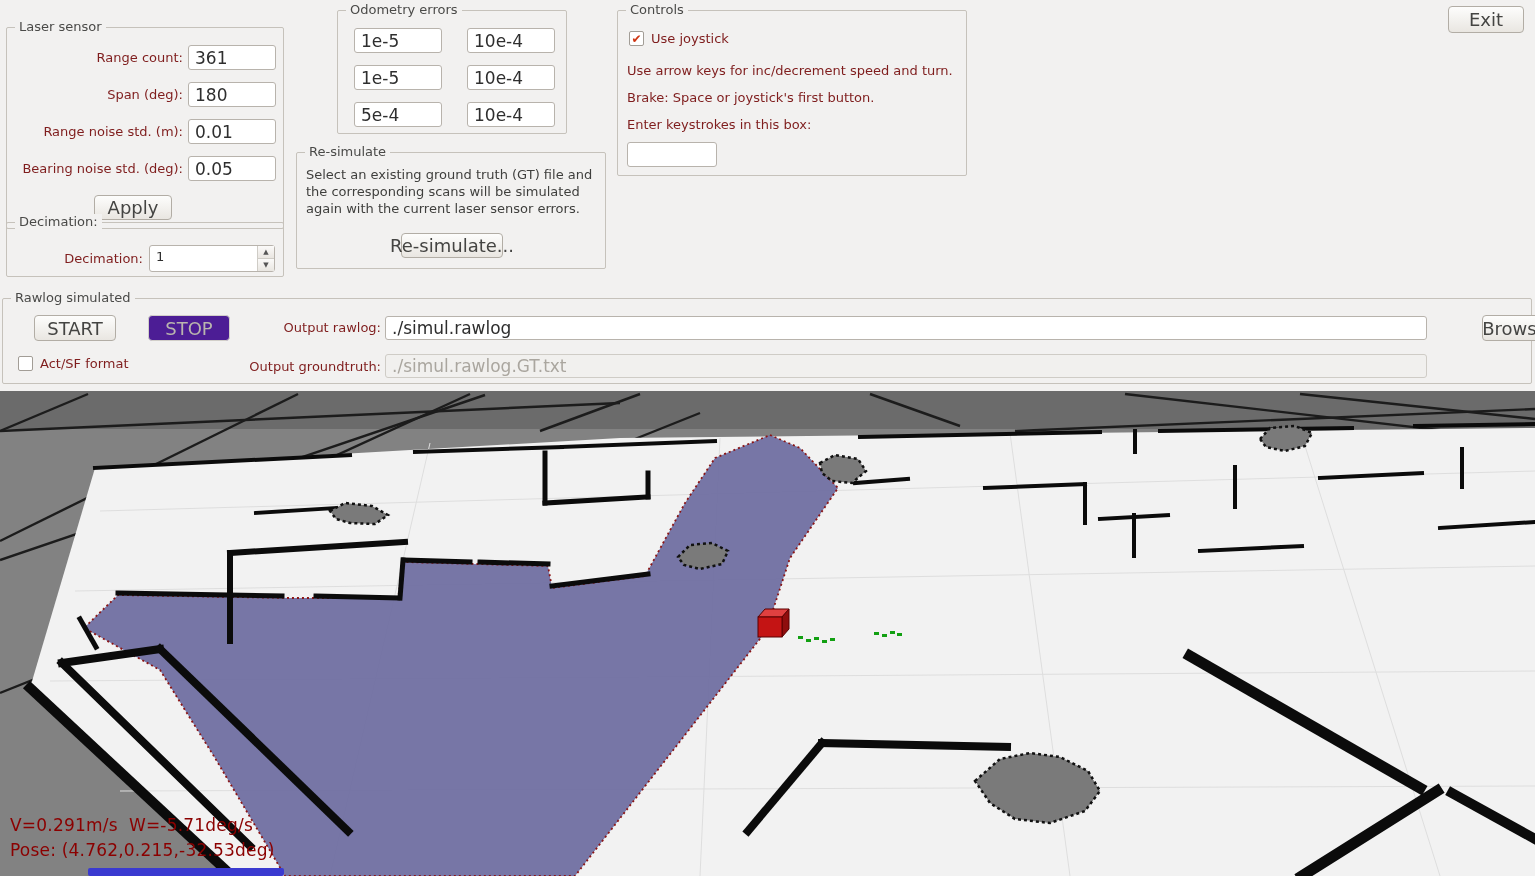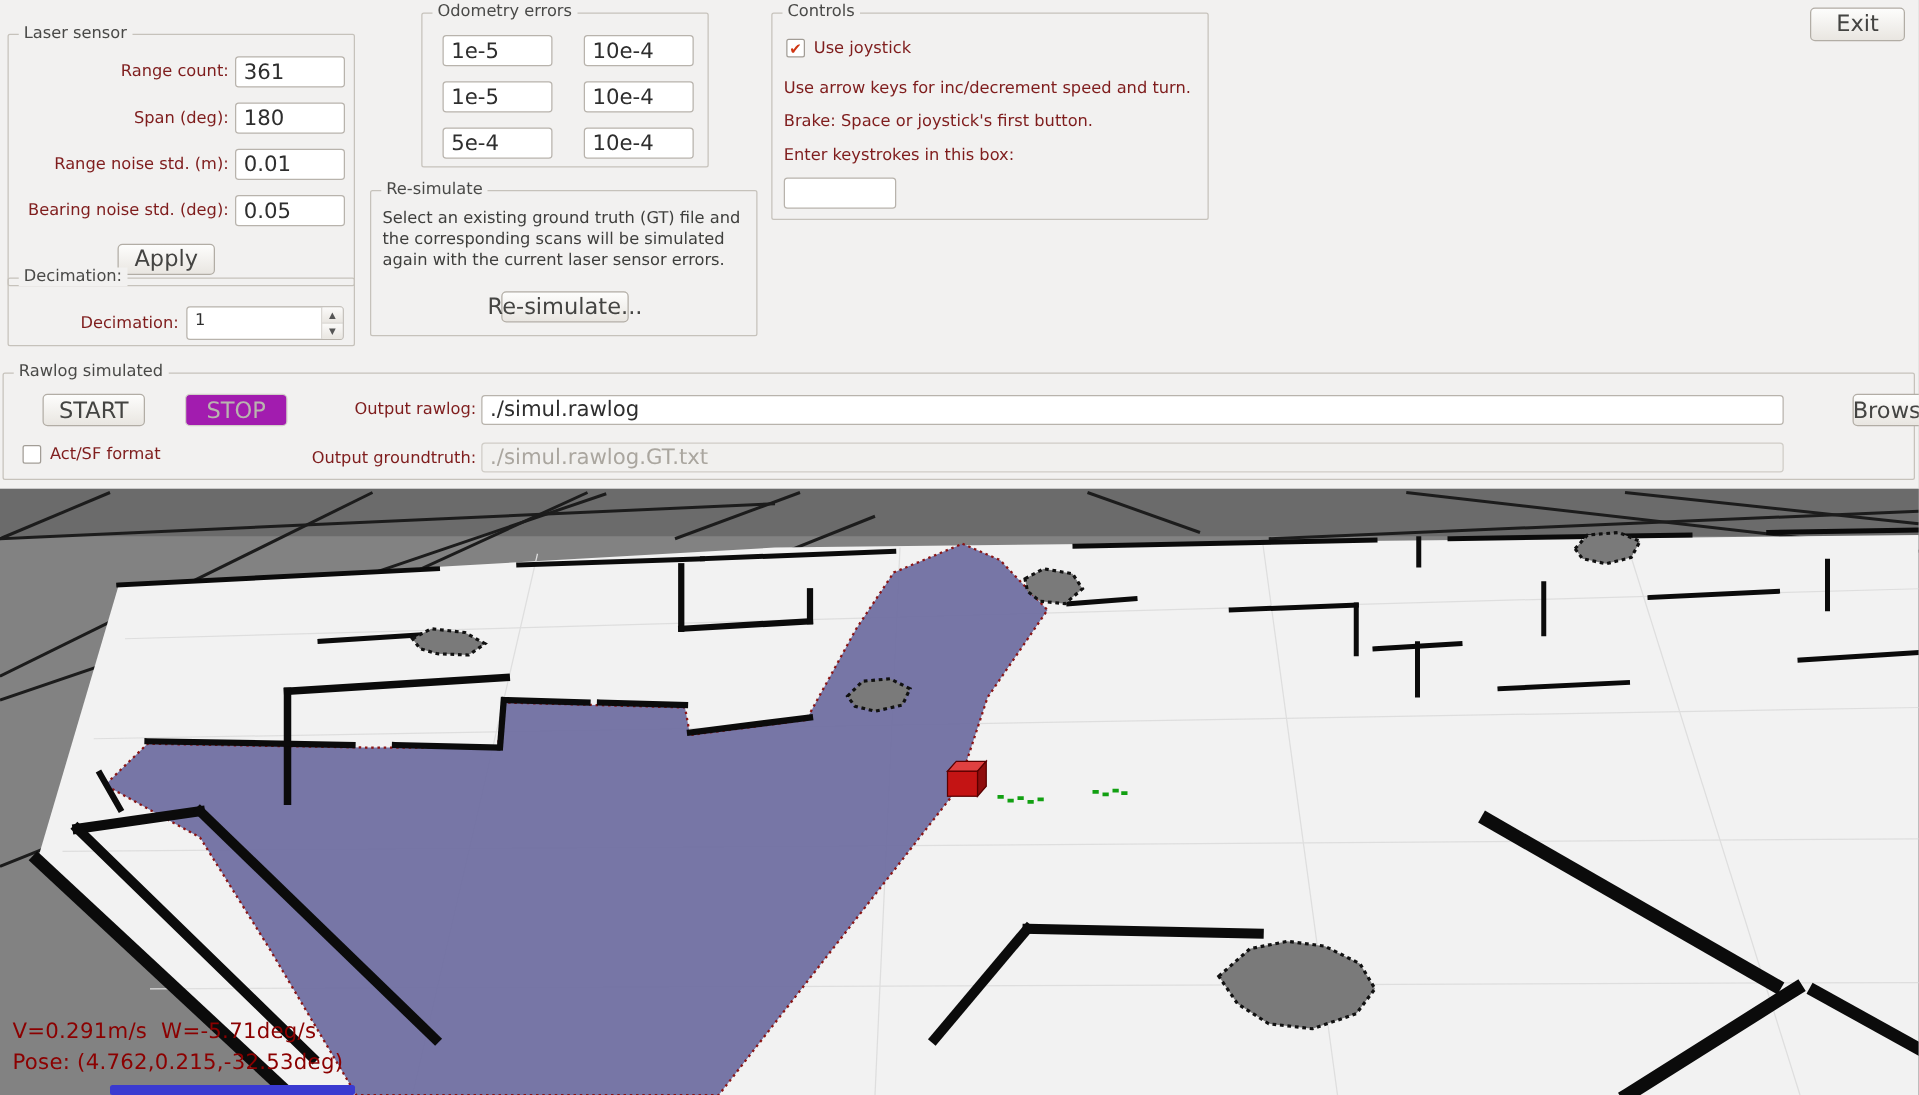--- a/index.html
+++ b/index.html
@@ -10,21 +10,21 @@
     background: #f2f1f0; position: relative; overflow: hidden;
   }
   .panel { position:absolute; left:0; top:0; width:1535px; height:391px; background:#f2f1f0; }
   .gb { position:absolute; border:1px solid #c6c2bb; border-radius:2px; }
   .gb-title { position:absolute; top:-9px; left:8px; background:#f2f1f0; padding:0 4px; color:#4a4a48; white-space:nowrap; }
   .lbl { position:absolute; color:#7f1d1d; white-space:nowrap; }
   .lbl.r { text-align:right; }
   .txt { position:absolute; background:#fff; border:1px solid #b8b3ac; border-radius:3px; font-family:inherit; font-size:17px; color:#2e2e2e; padding:0 6px; outline:none; }
   .txt.dis { background:#f1f0ee; color:#aaa69f; border-color:#cfccc6; }
   .btn { position:absolute; display:flex; align-items:center; justify-content:center; background:linear-gradient(180deg,#fdfdfc,#e9e6e1); border:1px solid #b2ada5; border-radius:4px; font-family:inherit; font-size:18px; color:#444442; cursor:pointer; white-space:nowrap; }
-  .btn.dis { color:#b9b5ae; background:#a21caf; border-color:#d2cfc9; cursor:default; }
+  .btn.dis { color:#b9b5ae; background:#4c1d95; border-color:#d2cfc9; cursor:default; }
   .cbrow { position:absolute; display:flex; align-items:center; gap:7px; }
   .cb { width:15px; height:15px; border:1px solid #a29d96; border-radius:2px; background:#fff; display:inline-flex; align-items:center; justify-content:center; flex:0 0 auto; }
   .cb .check { color:#cf3512; font-size:12px; font-weight:bold; line-height:1; }
   .spin { position:absolute; background:#fff; border:1px solid #b8b3ac; border-radius:3px; display:flex; }
   .spin .val { flex:1; padding:3px 6px; color:#2e2e2e; }
   .spin .arrows { width:17px; border-left:1px solid #cfccc6; display:flex; flex-direction:column; }
   .spin .arrows span { flex:1; display:flex; align-items:center; justify-content:center; font-size:7px; color:#555; cursor:pointer; background:linear-gradient(180deg,#fbfaf9,#e9e6e1); }
   .spin .arrows span:first-child { border-bottom:1px solid #cfccc6; }
   .desc { position:absolute; color:#3f3f3d; line-height:17px; }
   .viewport { position:absolute; left:0; top:391px; width:1535px; height:485px; background:#828282; }

